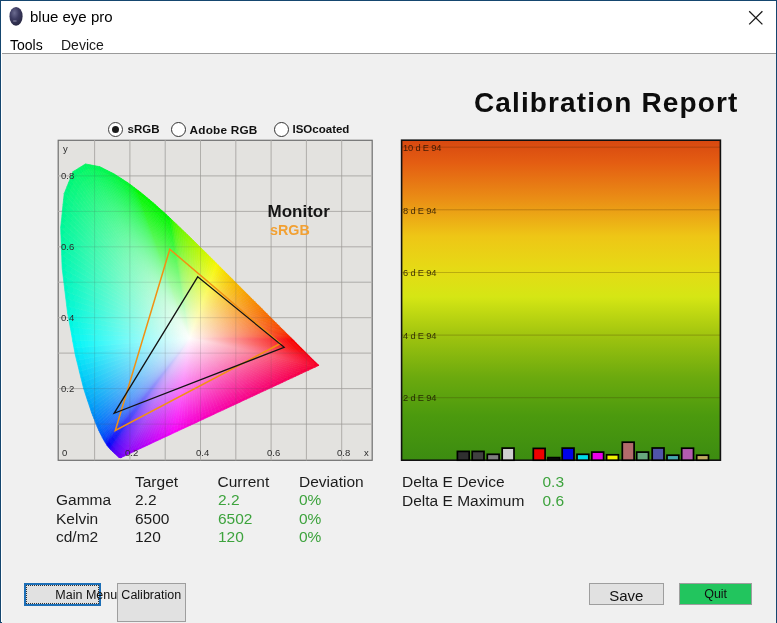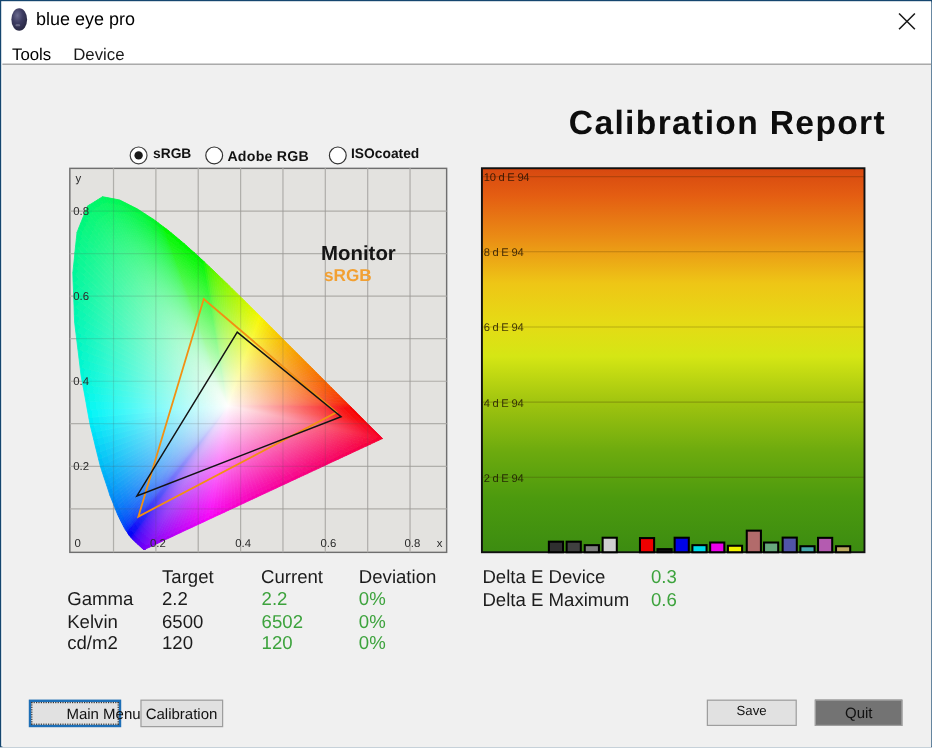--- a/index.html
+++ b/index.html
@@ -2092,20 +2092,20 @@
 <div class="abs" style="left:402px;top:472.6px;">Delta E Device</div>
 <div class="abs" style="left:542.5px;top:472.6px;color:#3da33d;">0.3</div>
 <div class="abs" style="left:402px;top:491.5px;">Delta E Maximum</div>
 <div class="abs" style="left:542.5px;top:491.5px;color:#3da33d;">0.6</div>
 </div>
 
 <div class="abs" style="left:24px;top:582.5px;width:76.5px;height:23px;background:#e1e1e1;border:2px solid #1d6fb7;box-sizing:border-box;">
   <div style="position:absolute;left:1px;top:1px;right:1px;bottom:1px;outline:1px dotted #333;"></div>
   <div style="position:absolute;width:100%;text-align:center;top:3px;font-size:12.5px;color:#111;padding-left:24px;">Main Menu</div>
 </div>
-<div class="abs" style="left:116.5px;top:583px;width:69.5px;height:23px;background:#e1e1e1;border:1.2px solid #9e9e9e;box-sizing:border-box;">
+<div class="abs" style="left:116.5px;top:583px;width:69.5px;height:39px;background:#e1e1e1;border:1.2px solid #9e9e9e;box-sizing:border-box;">
   <div style="position:absolute;width:100%;text-align:center;top:3.5px;font-size:12.5px;color:#111;">Calibration</div>
 </div>
 <div class="abs" style="left:588.9px;top:582.6px;width:74.8px;height:22.5px;background:#e1e1e1;border:1.2px solid #9e9e9e;box-sizing:border-box;">
-  <div style="position:absolute;width:100%;text-align:center;top:3.5px;font-size:11px;color:#111;">Save</div>
+  <div style="position:absolute;width:100%;text-align:center;top:3.5px;font-size:15px;color:#111;">Save</div>
 </div>
-<div class="abs" style="left:678.9px;top:582.6px;width:73.5px;height:22.5px;background:#737373;border:1.2px solid #9e9e9e;box-sizing:border-box;">
+<div class="abs" style="left:678.9px;top:582.6px;width:73.5px;height:22.5px;background:#22c55e;border:1.2px solid #9e9e9e;box-sizing:border-box;">
   <div style="position:absolute;width:100%;text-align:center;top:3.5px;font-size:12.5px;color:#111;">Quit</div>
 </div>
 </body></html>

